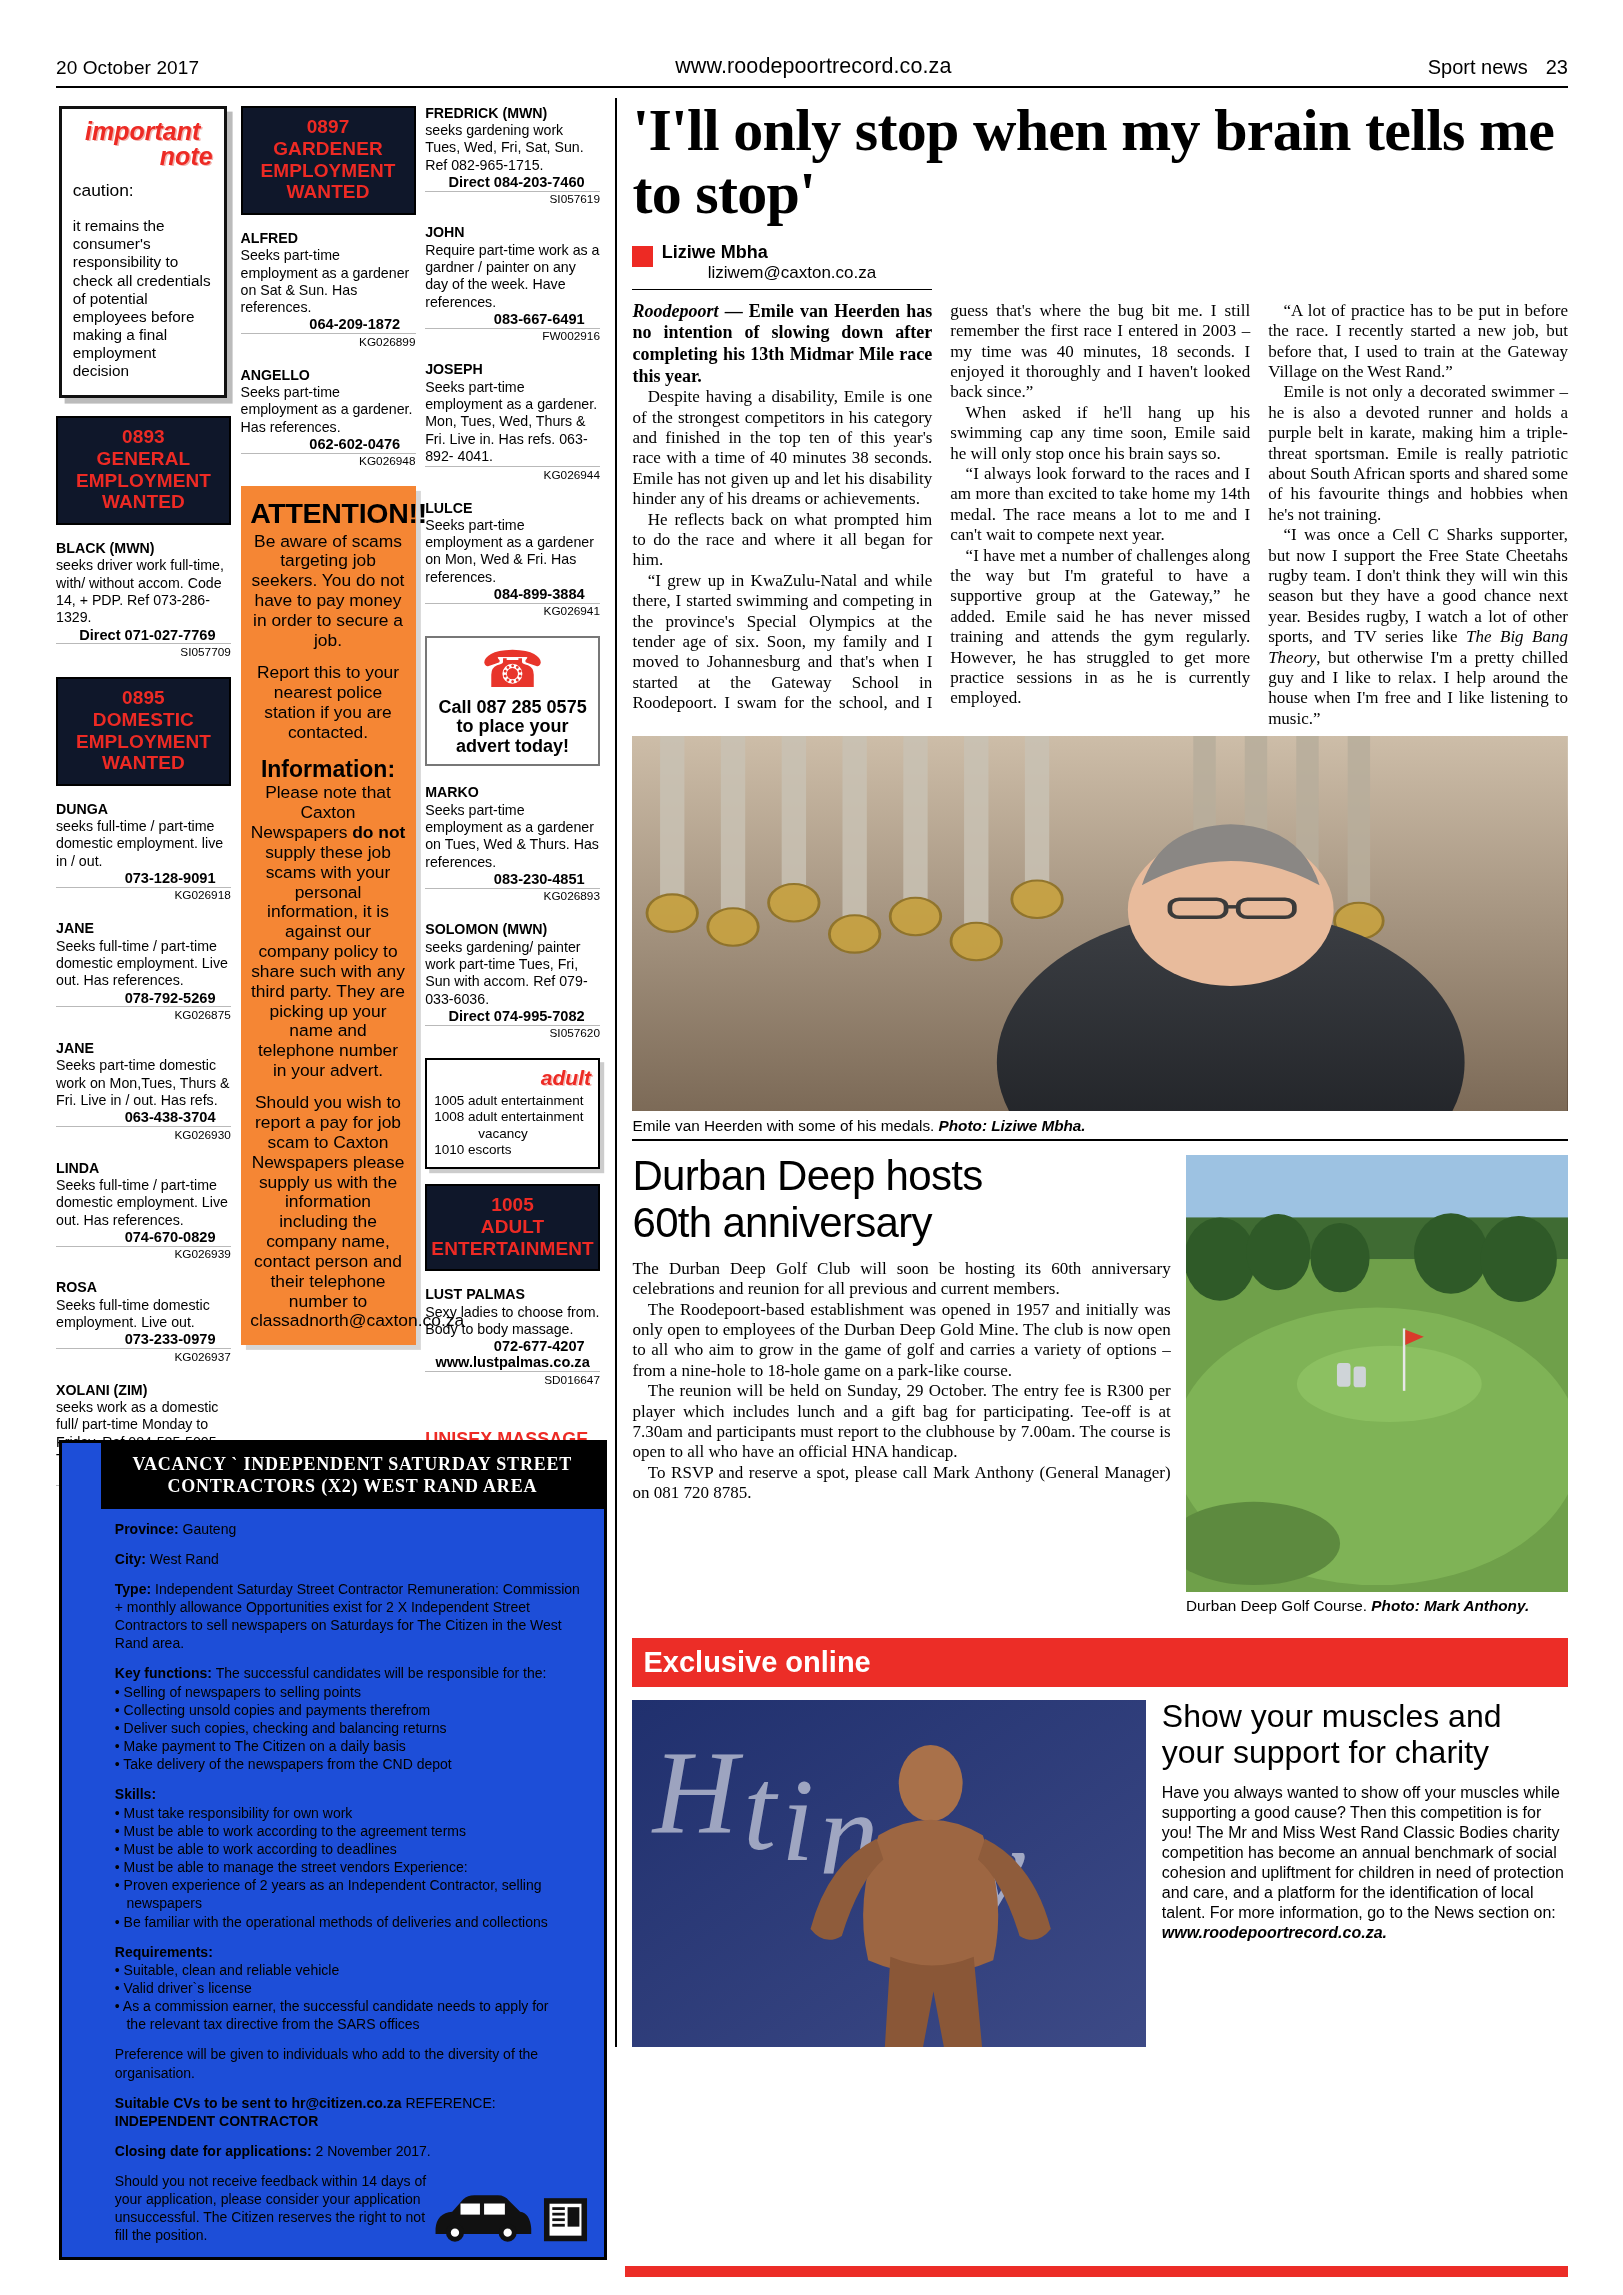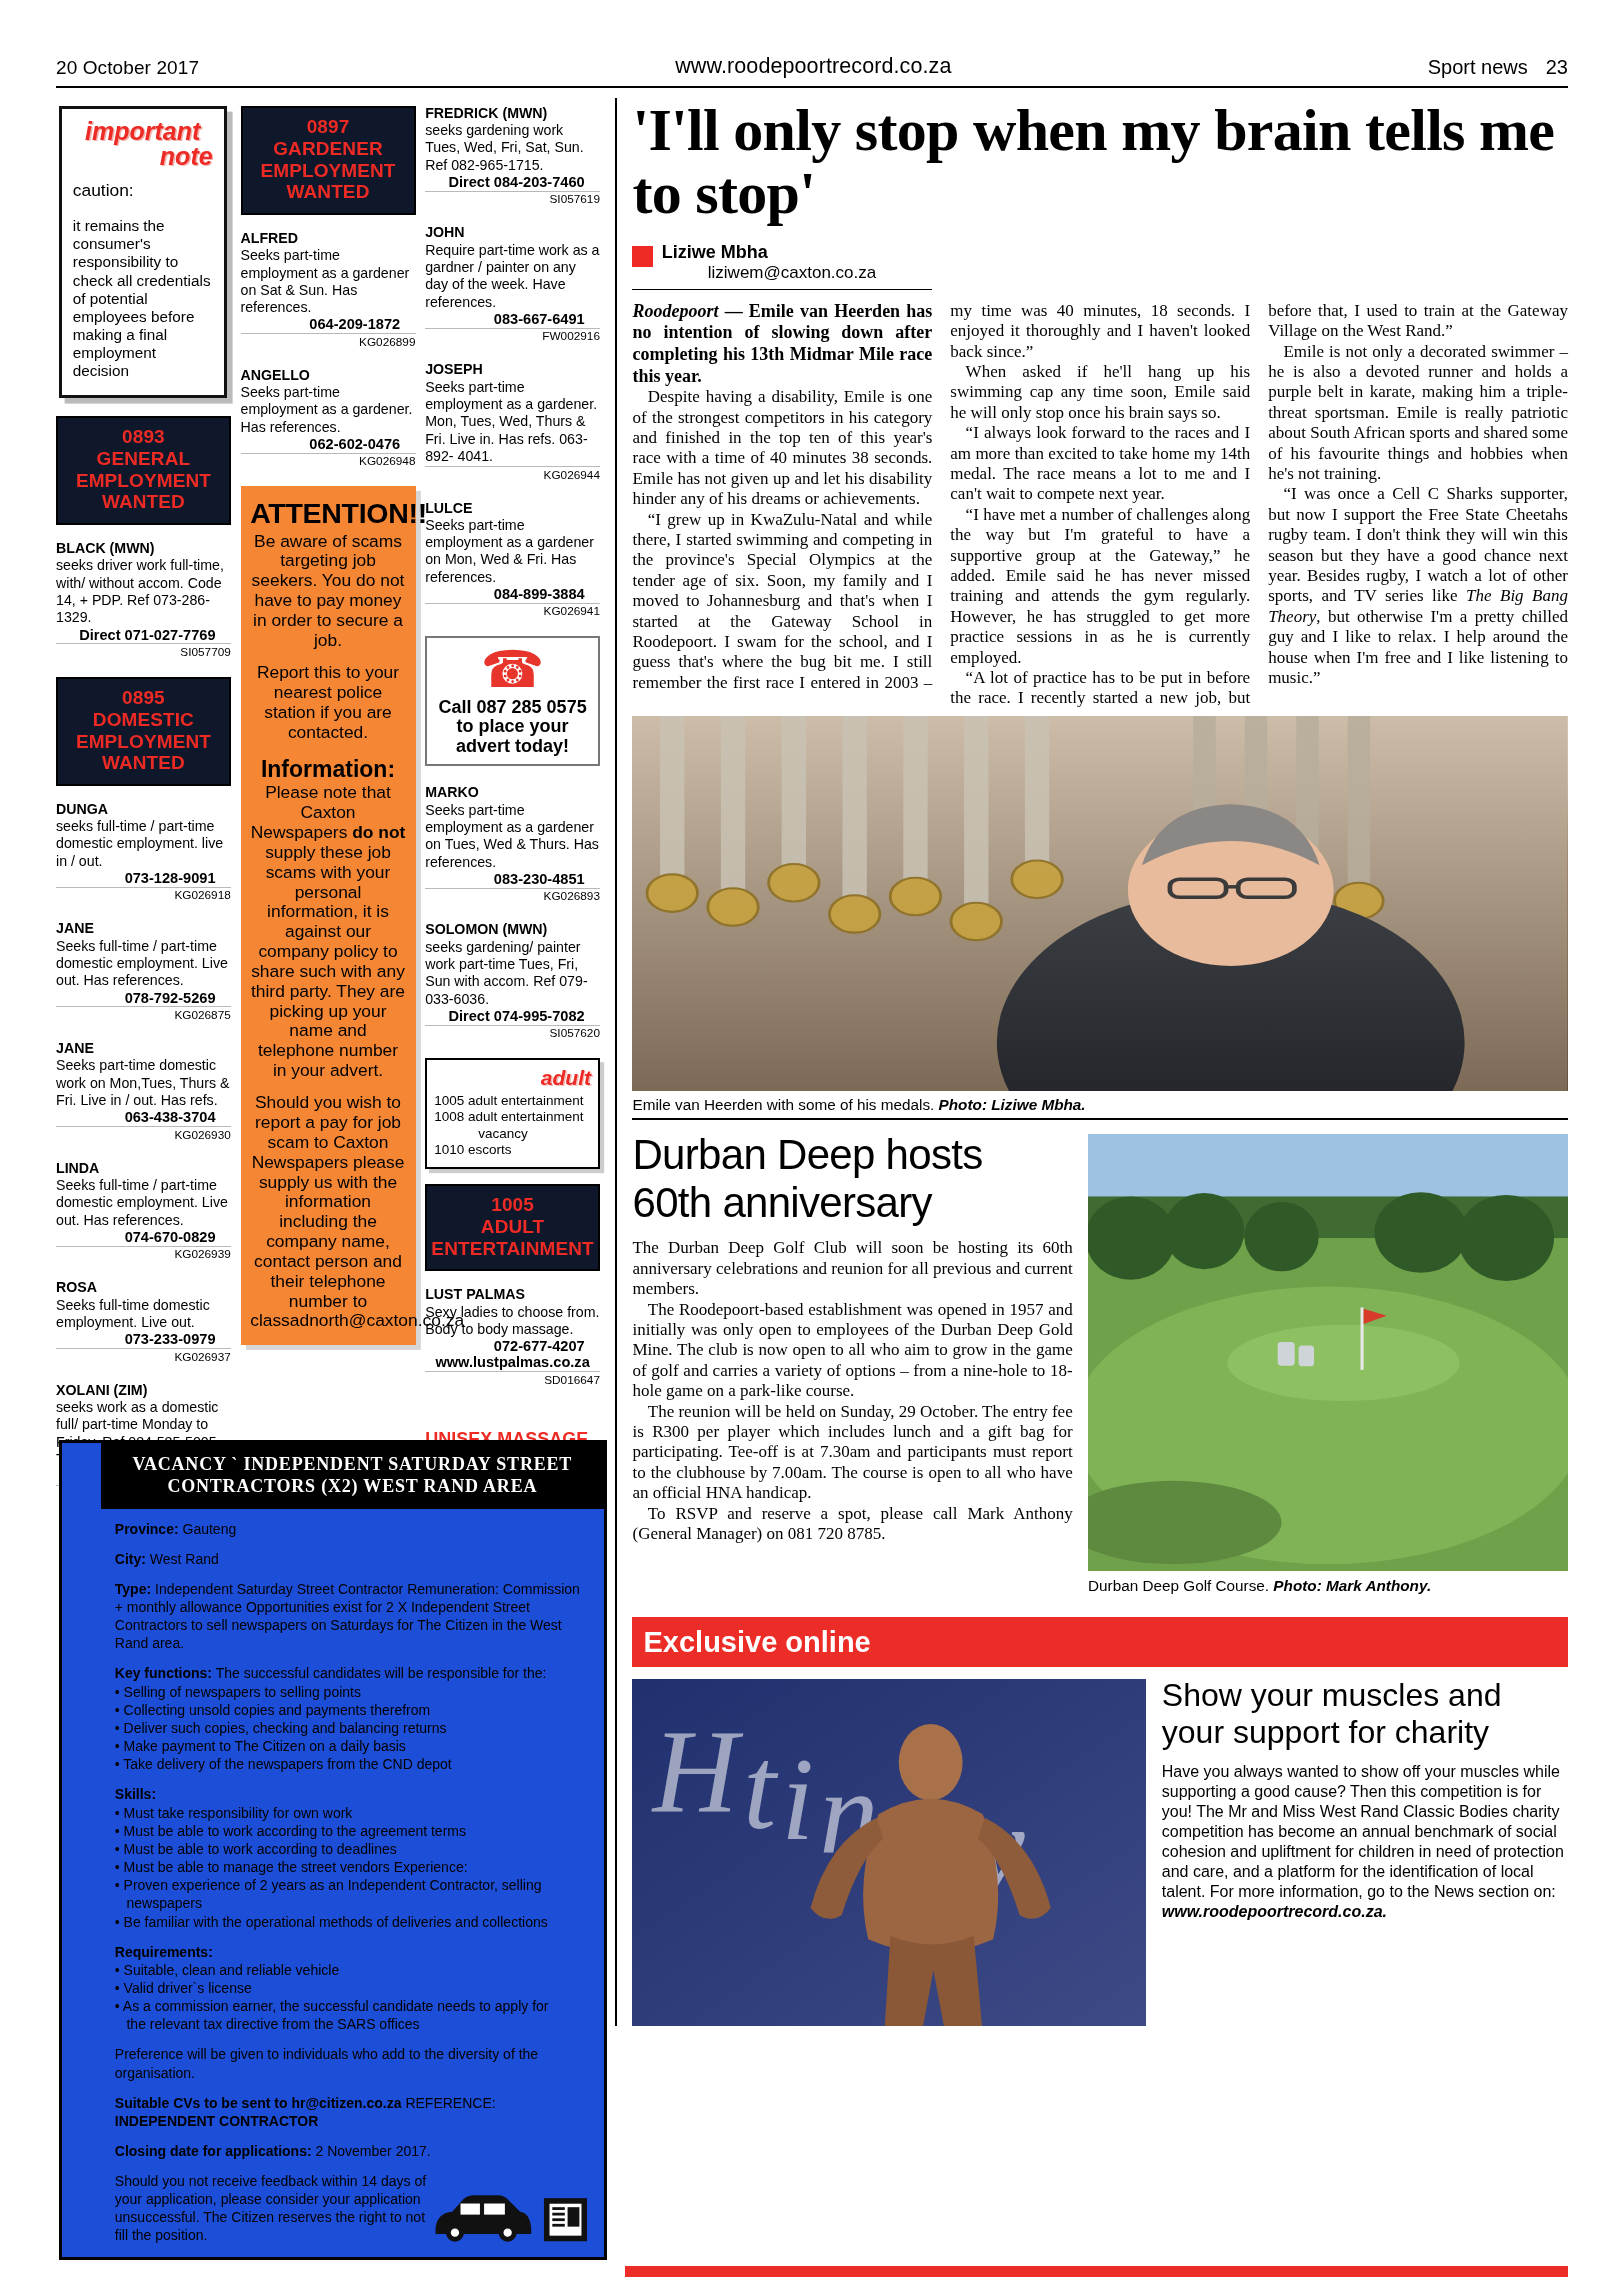--- a/index.html
+++ b/index.html
@@ -348,20 +348,21 @@
             </div>
           </div>
         </div>
         <div style="width:33.3%;"></div>
         <div style="width:33.3%;"></div>
       </div>
 
       <div class="cols3">
         <p class="lead"><i>Roodepoort</i><span> — </span><span>Emile van Heerden has no intention of slowing down after completing his 13th Midmar Mile race this year.</span></p>
         <p>Despite having a disability, Emile is one of the strongest competitors in his category and finished in the top ten of this year's race with a time of 40 minutes 38 seconds. Emile has not given up and let his disability hinder any of his dreams or achievements.</p>
+        <p>He reflects back on what prompted him to do the race and where it all began for him.</p>
         <p>“I grew up in KwaZulu-Natal and while there, I started swimming and competing in the province's Special Olympics at the tender age of six. Soon, my family and I moved to Johannesburg and that's when I started at the Gateway School in Roodepoort. I swam for the school, and I guess that's where the bug bit me. I still remember the first race I entered in 2003 – my time was 40 minutes, 18 seconds. I enjoyed it thoroughly and I haven't looked back since.”</p>
         <p>When asked if he'll hang up his swimming cap any time soon, Emile said he will only stop once his brain says so.</p>
         <p>“I always look forward to the races and I am more than excited to take home my 14th medal. The race means a lot to me and I can't wait to compete next year.</p>
         <p>“I have met a number of challenges along the way but I'm grateful to have a supportive group at the Gateway,” he added. Emile said he has never missed training and attends the gym regularly. However, he has struggled to get more practice sessions in as he is currently employed.</p>
         <p>“A lot of practice has to be put in before the race. I recently started a new job, but before that, I used to train at the Gateway Village on the West Rand.”</p>
         <p>Emile is not only a decorated swimmer – he is also a devoted runner and holds a purple belt in karate, making him a triple-threat sportsman. Emile is really patriotic about South African sports and shared some of his favourite things and hobbies when he's not training.</p>
         <p><span>“I was once a Cell C Sharks supporter, but now I support the Free State Cheetahs rugby team. I don't think they will win this season but they have a good chance next year. Besides rugby, I watch a lot of other sports, and TV series like </span><em class="ti">The Big Bang Theory</em><span>, but otherwise I'm a pretty chilled guy and I like to relax. I help around the house when I'm free and I like listening to music.”</span></p>
       </div>
 
       <div class="photo art-medals" style="height:375px;margin-top:7px;position:relative;">
@@ -423,21 +424,21 @@
         <div class="dd-text">
           <div class="dd-title">Durban Deep hosts</div>
           <div class="dd-title" style="margin-top:-9.7px">60th anniversary</div>
           <div class="dd-body">
             <p>The Durban Deep Golf Club will soon be hosting its 60th anniversary celebrations and reunion for all previous and current members.</p>
             <p>The Roodepoort-based establishment was opened in 1957 and initially was only open to employees of the Durban Deep Gold Mine. The club is now open to all who aim to grow in the game of golf and carries a variety of options – from a nine-hole to 18-hole game on a park-like course.</p>
             <p>The reunion will be held on Sunday, 29 October. The entry fee is R300 per player which includes lunch and a gift bag for participating. Tee-off is at 7.30am and participants must report to the clubhouse by 7.00am. The course is open to all who have an official HNA handicap.</p>
             <p>To RSVP and reserve a spot, please call Mark Anthony (General Manager) on 081 720 8785.</p>
           </div>
         </div>
-        <div style="width:480px;flex:none;">
+        <div style="width:382px;flex:none;">
           <div class="photo art-golf" style="height:437px;position:relative;">
             <svg width="100%" height="100%" viewBox="0 0 620 630" preserveAspectRatio="none">
               <rect width="620" height="100" fill="#9dc2e2"></rect>
               <rect y="90" width="620" height="70" fill="#3f6b33"></rect>
               <rect y="150" width="620" height="480" fill="#6fa04a"></rect>
               <ellipse cx="310" cy="420" rx="330" ry="200" fill="#7fb356"></ellipse>
               <ellipse cx="330" cy="330" rx="150" ry="55" fill="#8cc061"></ellipse>
               <g fill="#2f5a28">
                 <ellipse cx="55" cy="150" rx="58" ry="60"></ellipse>
                   <ellipse cx="150" cy="140" rx="52" ry="55"></ellipse>

